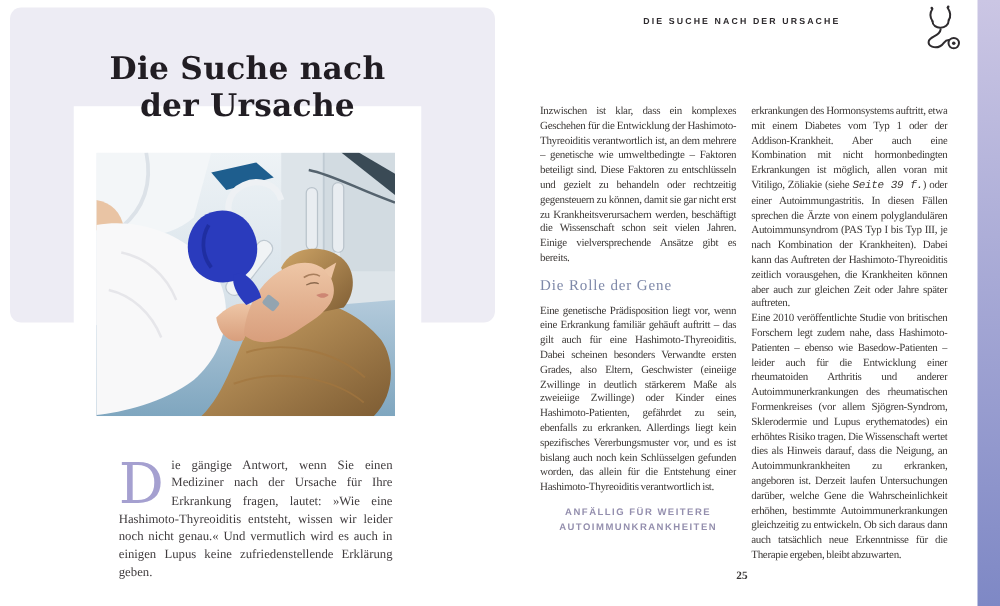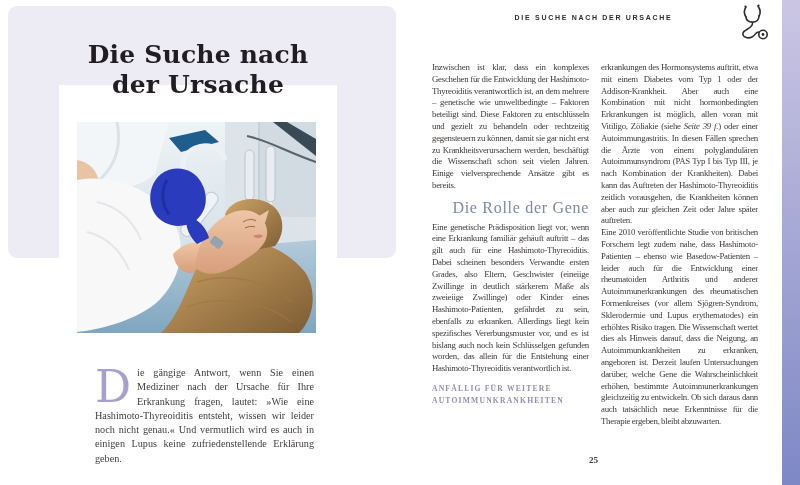--- a/index.html
+++ b/index.html
@@ -22,34 +22,34 @@
     color:#a5a0d0; padding:2px 6px 0 0; }
 
   .running-head { position:absolute; left:432px; top:14px; width:323px; text-align:center;
     font-family:"Liberation Sans", sans-serif; font-size:7px; font-weight:700;
     letter-spacing:1.7px; color:#2e2b2e; }
   .steth { position:absolute; left:737px; top:4px; width:34px; height:40px; }
 
   .edge-band { position:absolute; right:0; top:0; width:18px; height:485px;
     background:linear-gradient(to bottom, #cbc6e4, #7e88c5); }
 
-  .col { position:absolute; top:62px; width:157px; font-size:8.8px; line-height:11.8px;
+  .col { position:absolute; top:83px; width:157px; font-size:8.8px; line-height:11.8px;
     text-align:justify; letter-spacing:-0.25px; word-spacing:-0.5px; color:#3e3a38;
     height:382px; overflow:hidden; }
   .col1 { left:432px; }
   .col2 { left:601px; }
   .col p { margin:0; }
 
-  .section-heading { font-family:"Liberation Serif", serif; font-weight:400; font-size:16px;
-    letter-spacing:.7px; color:#7e88a8; margin:10px 0 8px; text-align:right;
+  .section-heading { font-family:"Liberation Serif", serif; font-weight:400; font-size:12px;
+    letter-spacing:.7px; color:#7e88a8; margin:10px 0 8px; text-align:left;
     word-spacing:0; }
-  .subsection-heading { font-family:Liberation Serif, serif; font-weight:700;
+  .subsection-heading { font-family:Liberation Sans, sans-serif; font-weight:700;
     font-size:7.6px; letter-spacing:1.2px; line-height:12px; color:#948fae;
-    margin:8px 0 3px; text-align:left; word-spacing:0; }
-  .ref { font-style:italic; }
+    margin:8px 0 3px; text-align:center; word-spacing:0; }
+  .ref { font-style:italic;font-family:Liberation Mono, monospace; }
 
   .page-number { position:absolute; left:589px; top:455px; font-size:9px; color:#3b3837;font-weight:bold; }
 </style>
 </head>
 <body>
 
 <div>
 
   <div class="lavender-panel"></div>
   <div class="title-card"></div>

